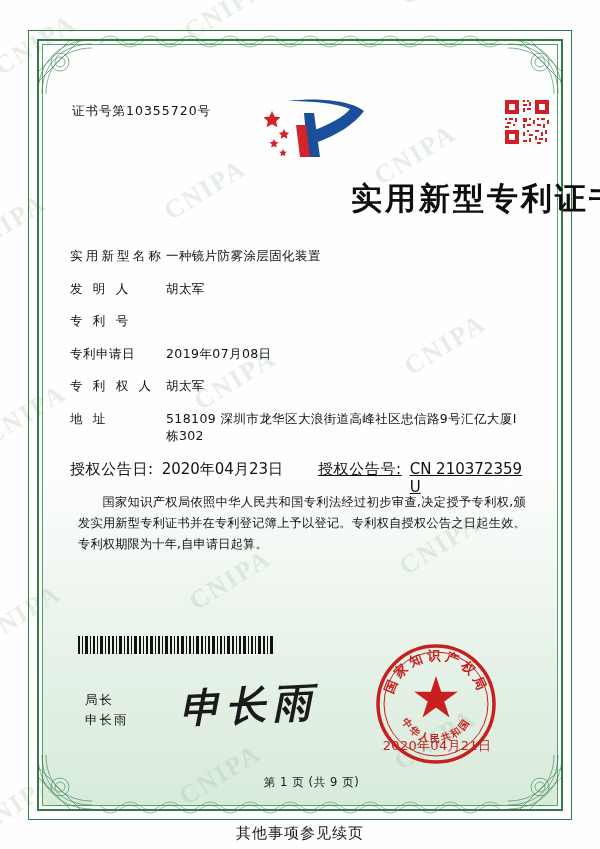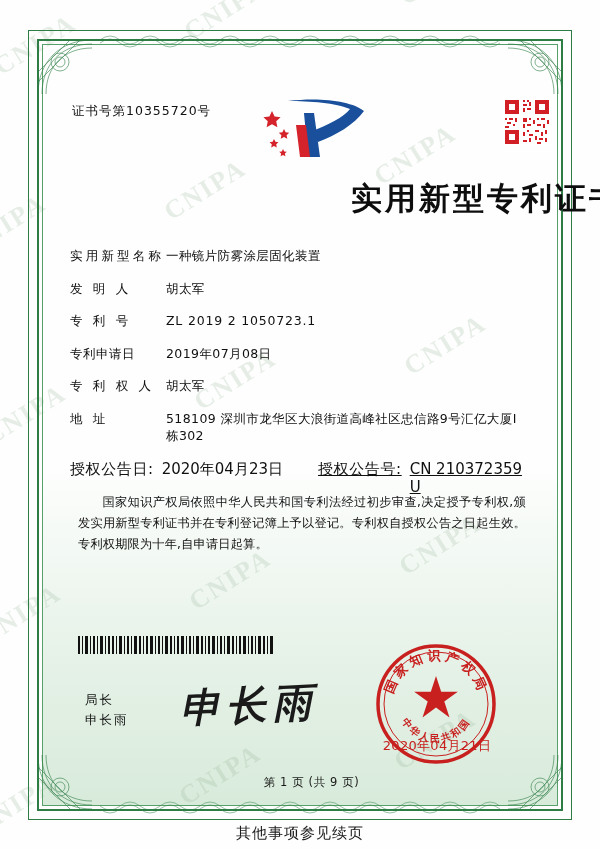--- a/index.html
+++ b/index.html
@@ -428,21 +428,20 @@
         <span class="field-value">一种镜片防雾涂层固化装置</span>
       </div>
 
       <div class="field-row">
         <span class="field-label">发  明  人</span>
         <span class="field-value">胡太军</span>
       </div>
 
       <div class="field-row">
         <span class="field-label">专  利  号</span>
-        <span class="field-value num">ZL 2019 2 1050723.1</span>
       </div>
 
       <div class="field-row">
         <span class="field-label tight">专利申请日</span>
         <span class="field-value">2019年07月08日</span>
       </div>
 
       <div class="field-row">
         <span class="field-label">专 利 权 人</span>
         <span class="field-value">胡太军</span>

